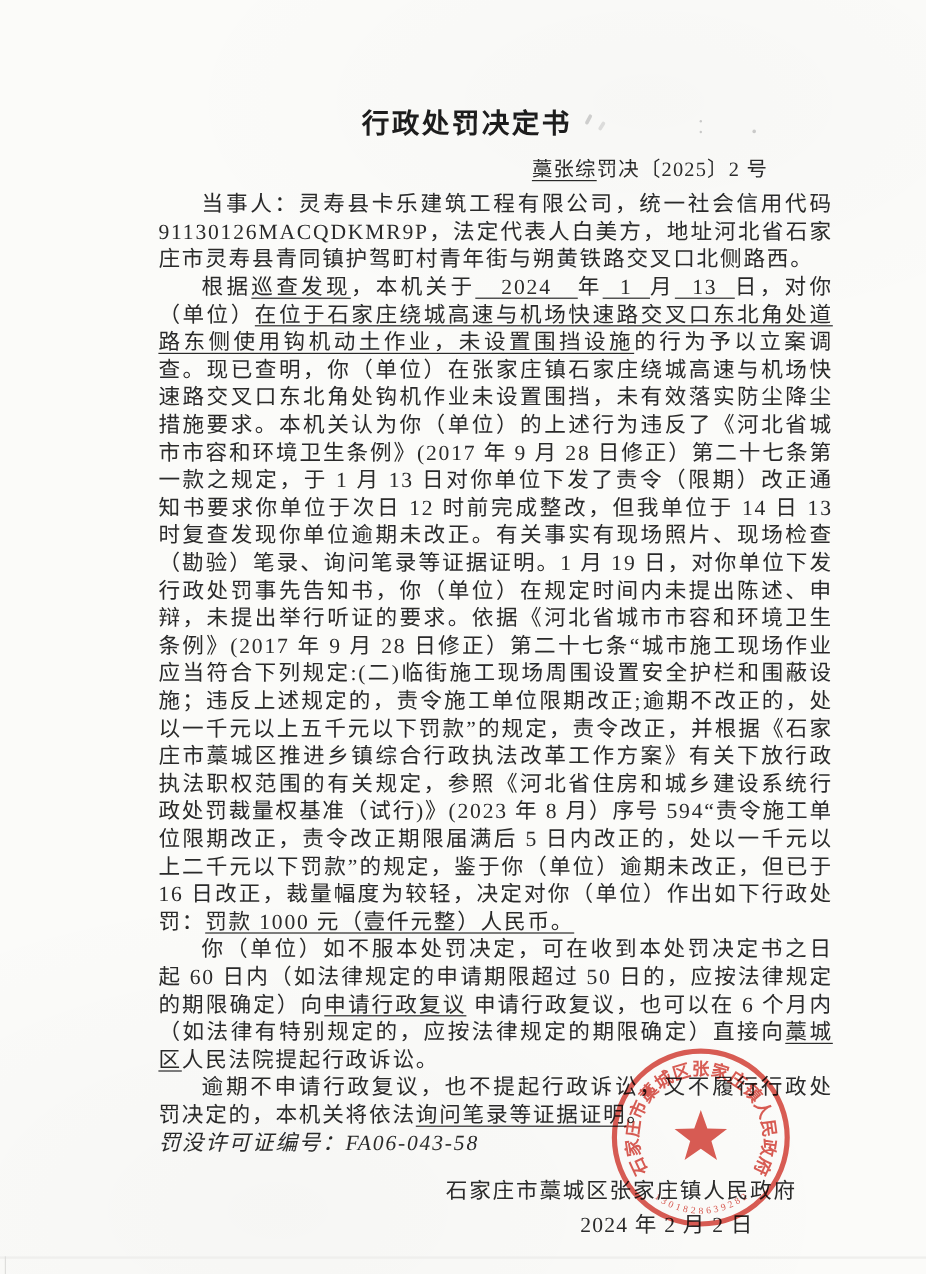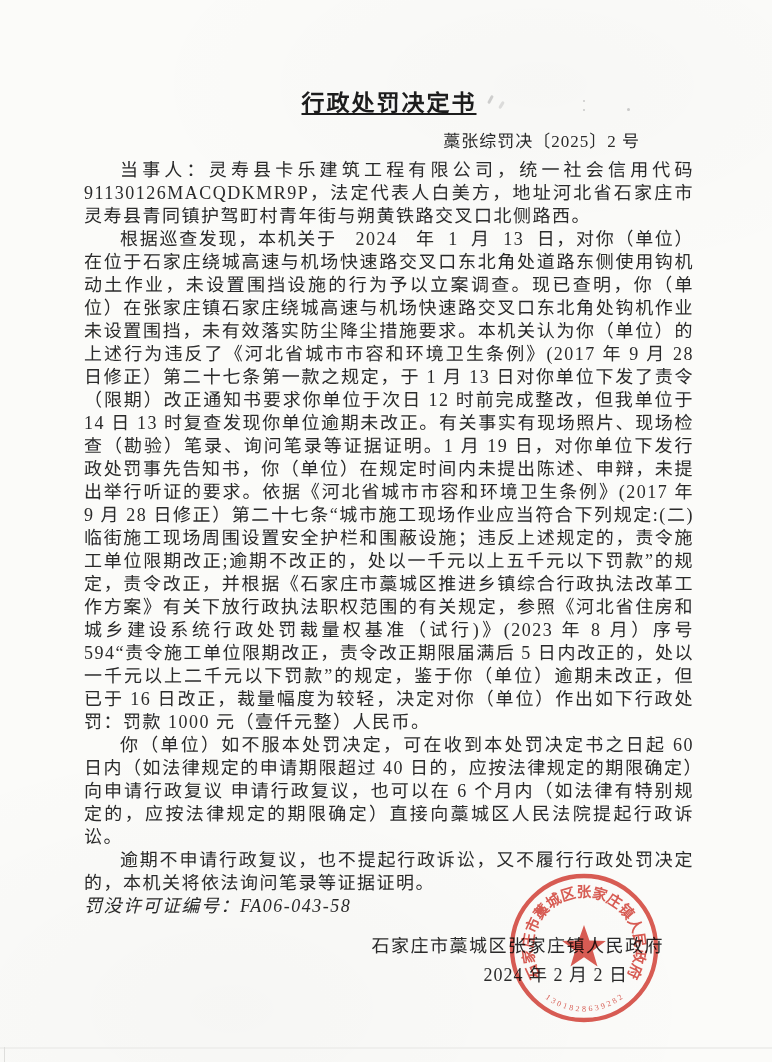--- a/index.html
+++ b/index.html
@@ -17,42 +17,42 @@
       #fbfbf9;
     padding:84px 78px 0 84px;
   }
 
   .doc-title {
     text-align:center;
     font-size:23px;
     font-weight:bold;
     letter-spacing:2px;
     color:#1d1d1d;
-    text-decoration:underline;
   }
 
   .doc-number {
     margin-top:9px;
     text-align:right;
     padding-right:54px;
     font-size:17px;
     letter-spacing:1px;
   }
 
   .body-text {
     margin-top:7px;
     font-size:18px;
     line-height:23px;
     letter-spacing:1.5px;
     text-align:justify;
   }
-  .para { text-indent:2em; }
+  .para { text-indent:2em;margin-left:48px; }
   .para.no-indent { text-indent:0;font-style:italic; }
 
   .u {
+    text-decoration:underline;
     text-decoration-thickness:1px;
     text-underline-offset:3px;
   }
 
   .sig { margin-top:13px; text-align:right; font-size:18px; }
   .sig-issuer { padding-right:30px; letter-spacing:1.5px; }
   .sig-date   { margin-top:3px; padding-right:66px; letter-spacing:1px; }
 
   .seal {
     position:absolute;
@@ -77,21 +77,21 @@
 
 <div class="page">
 
   <div class="doc-title">行政处罚决定书</div>
 
   <div class="doc-number"><span class="u">藁张综</span><span>罚决〔2025〕2 号</span></div>
 
   <div class="body-text">
       <p class="para"><span>当事人：灵寿县卡乐建筑工程有限公司，统一社会信用代码91130126MACQDKMR9P，法定代表人白美方，地址河北省石家庄市灵寿县青同镇护驾町村青年街与朔黄铁路交叉口北侧路西。</span></p>
       <p class="para"><span>根据</span><span class="u">巡查发现</span><span>，本机关于</span><span class="u">&nbsp;&nbsp;&nbsp;2024&nbsp;&nbsp;&nbsp;</span><span>年</span><span class="u">&nbsp;&nbsp;1&nbsp;&nbsp;</span><span>月</span><span class="u">&nbsp;&nbsp;13&nbsp;&nbsp;</span><span>日，对你（单位）</span><span class="u">在位于石家庄绕城高速与机场快速路交叉口东北角处道路东侧使用钩机动土作业，未设置围挡设施</span><span>的行为予以立案调查。现已查明，你（单位）在张家庄镇石家庄绕城高速与机场快速路交叉口东北角处钩机作业未设置围挡，未有效落实防尘降尘措施要求。本机关认为你（单位）的上述行为违反了《河北省城市市容和环境卫生条例》(2017 年 9 月 28 日修正）第二十七条第一款之规定，于 1 月 13 日对你单位下发了责令（限期）改正通知书要求你单位于次日 12 时前完成整改，但我单位于 14 日 13 时复查发现你单位逾期未改正。有关事实有现场照片、现场检查（勘验）笔录、询问笔录等证据证明。1 月 19 日，对你单位下发行政处罚事先告知书，你（单位）在规定时间内未提出陈述、申辩，未提出举行听证的要求。依据《河北省城市市容和环境卫生条例》(2017 年 9 月 28 日修正）第二十七条“城市施工现场作业应当符合下列规定:(二)临街施工现场周围设置安全护栏和围蔽设施；违反上述规定的，责令施工单位限期改正;逾期不改正的，处以一千元以上五千元以下罚款”的规定，责令改正，并根据《石家庄市藁城区推进乡镇综合行政执法改革工作方案》有关下放行政执法职权范围的有关规定，参照《河北省住房和城乡建设系统行政处罚裁量权基准（试行)》(2023 年 8 月）序号 594“责令施工单位限期改正，责令改正期限届满后 5 日内改正的，处以一千元以上二千元以下罚款”的规定，鉴于你（单位）逾期未改正，但已于 16 日改正，裁量幅度为较轻，决定对你（单位）作出如下行政处罚：</span><span class="u">罚款 1000 元（壹仟元整）人民币。</span></p>
-      <p class="para"><span>你（单位）如不服本处罚决定，可在收到本处罚决定书之日起 60 日内（如法律规定的申请期限超过 40 日的，应按法律规定的期限确定）向</span><span class="u">申请行政复议</span><span> 申请行政复议，也可以在 6 个月内（如法律有特别规定的，应按法律规定的期限确定）直接向</span><span class="u">藁城区</span><span>人民法院提起行政诉讼。</span></p>
+      <p class="para"><span>你（单位）如不服本处罚决定，可在收到本处罚决定书之日起 60 日内（如法律规定的申请期限超过 50 日的，应按法律规定的期限确定）向</span><span class="u">申请行政复议</span><span> 申请行政复议，也可以在 6 个月内（如法律有特别规定的，应按法律规定的期限确定）直接向</span><span class="u">藁城区</span><span>人民法院提起行政诉讼。</span></p>
       <p class="para"><span>逾期不申请行政复议，也不提起行政诉讼，又不履行行政处罚决定的，本机关将依法</span><span class="u">询问笔录等证据证明</span><span>。</span></p>
       <p class="para no-indent"><span>罚没许可证编号：FA06-043-58</span></p>
     </div>
 
   <div class="sig">
     <div class="sig-issuer">石家庄市藁城区张家庄镇人民政府</div>
     <div class="sig-date">2024 年 2 月 2 日</div>
   </div>
 
   <div class="seal"><svg viewBox="0 0 156 156" width="156" height="156">

